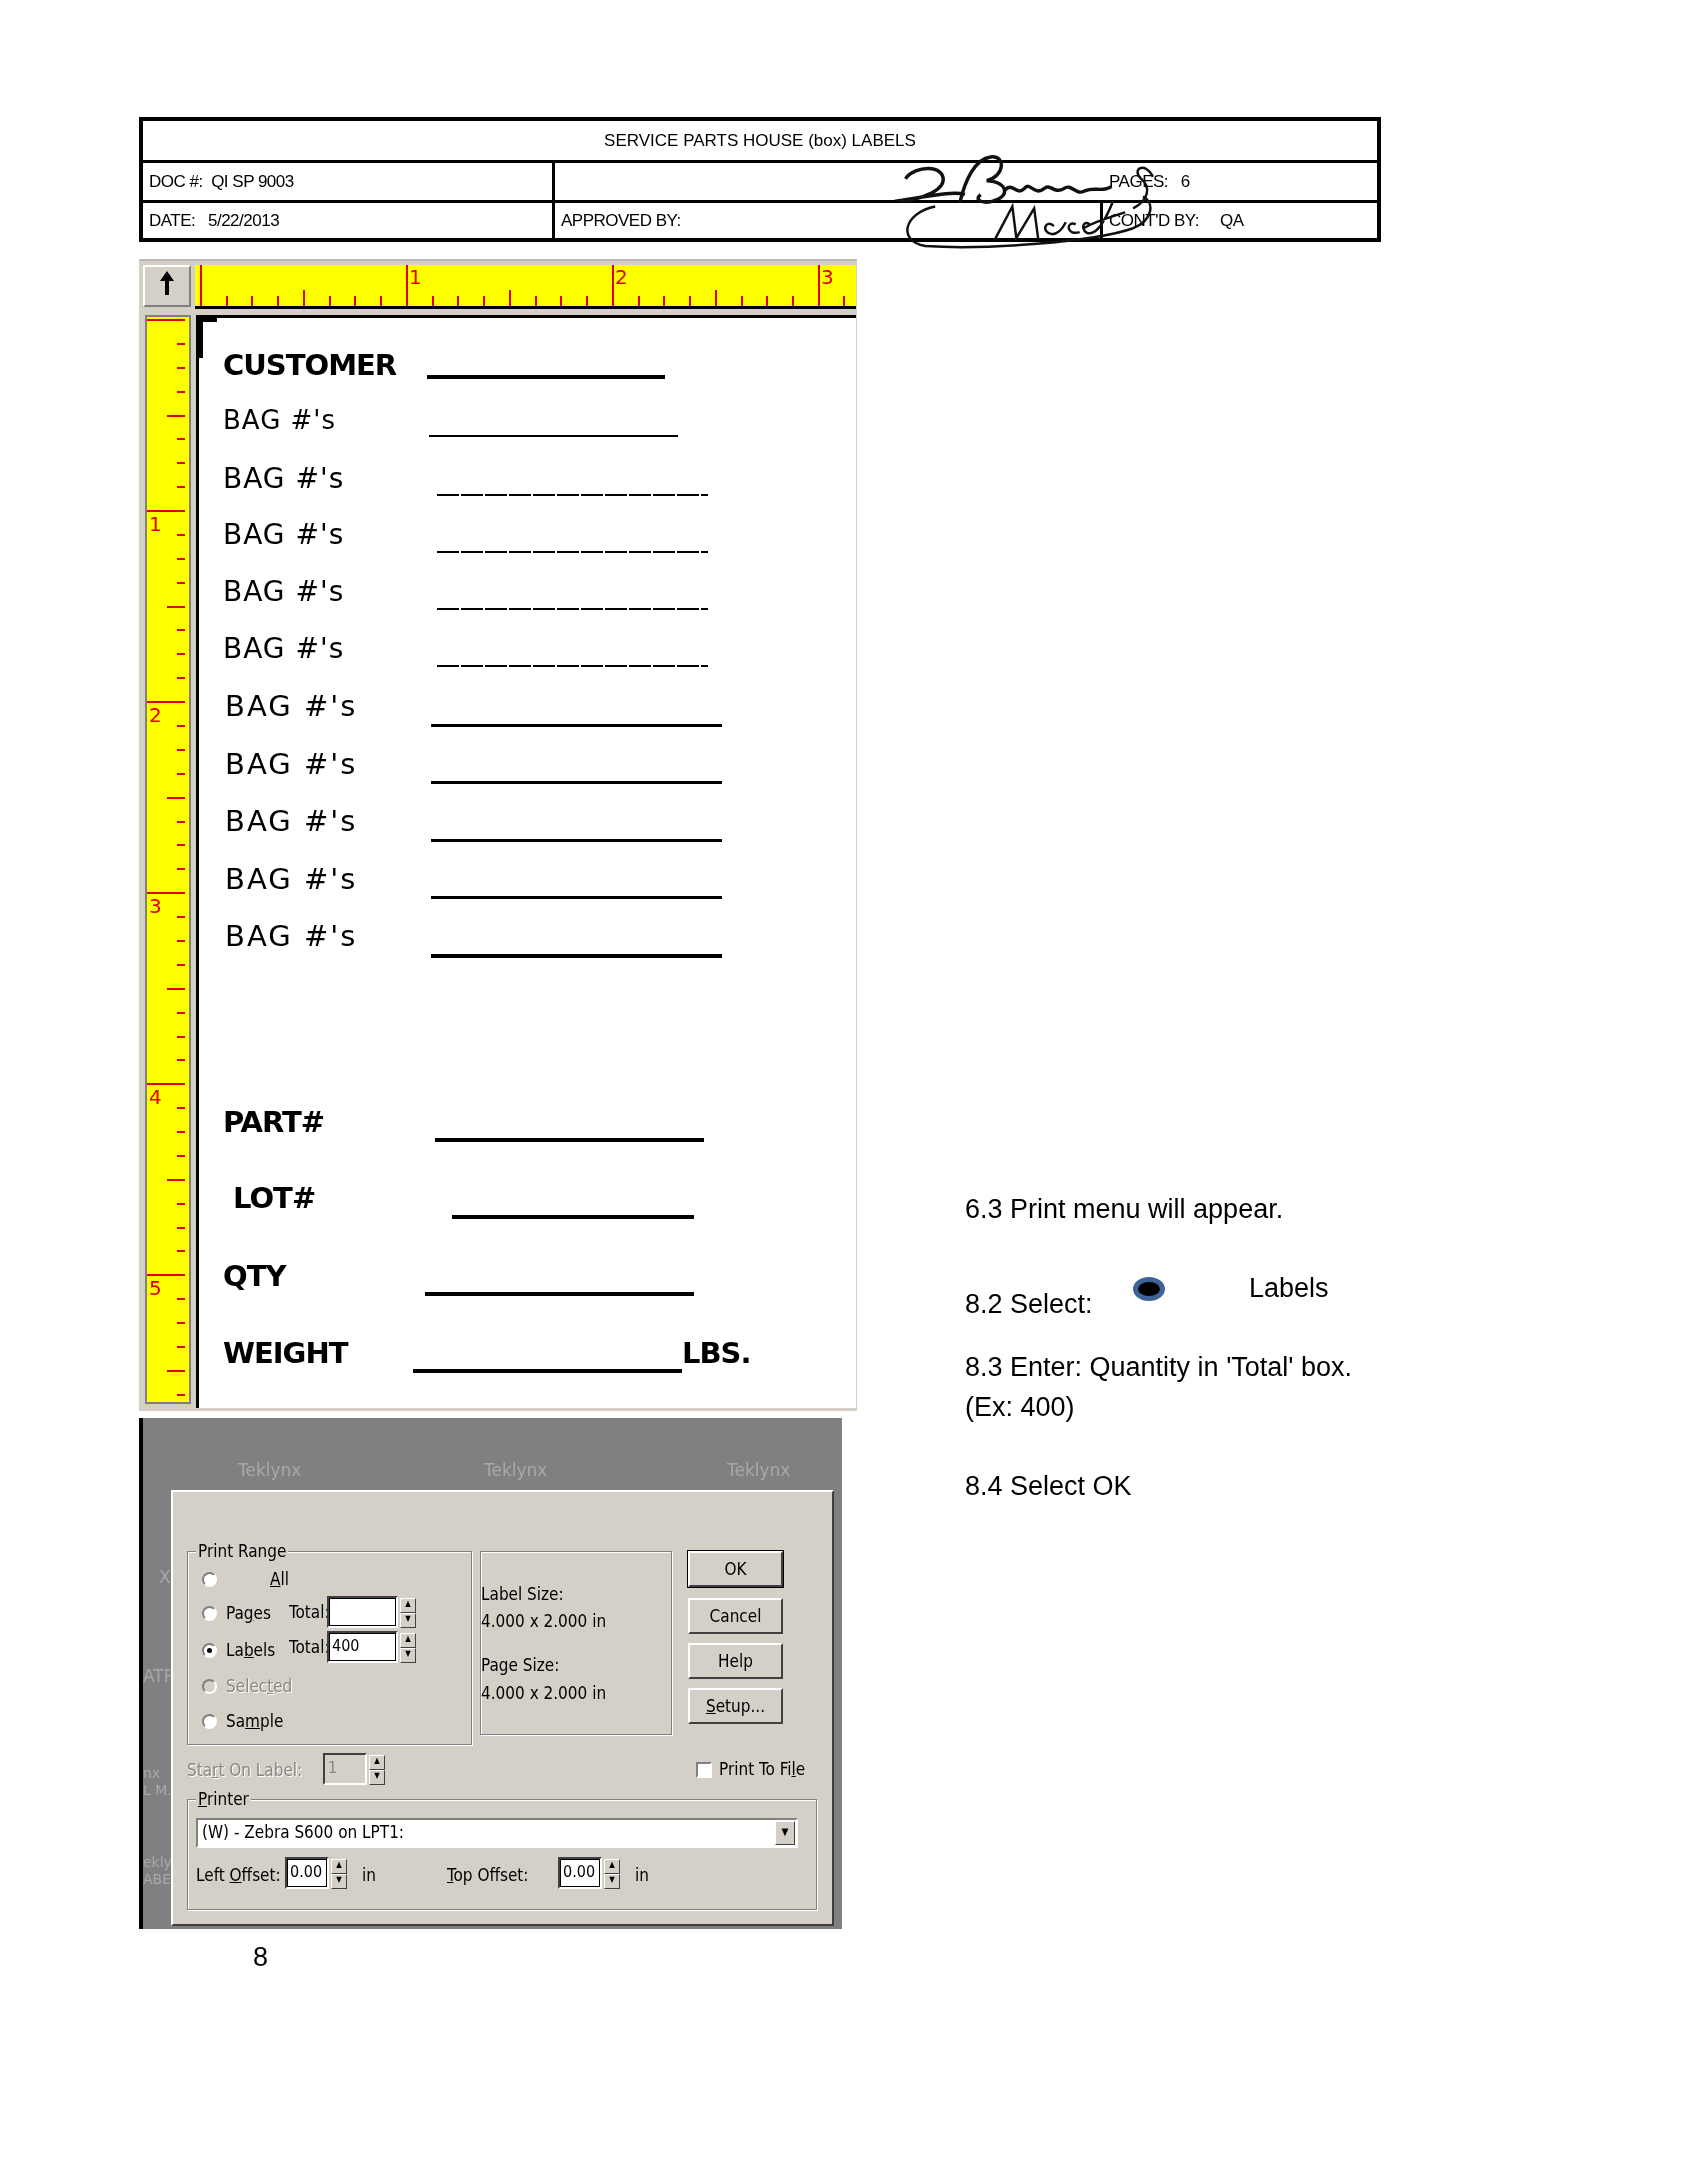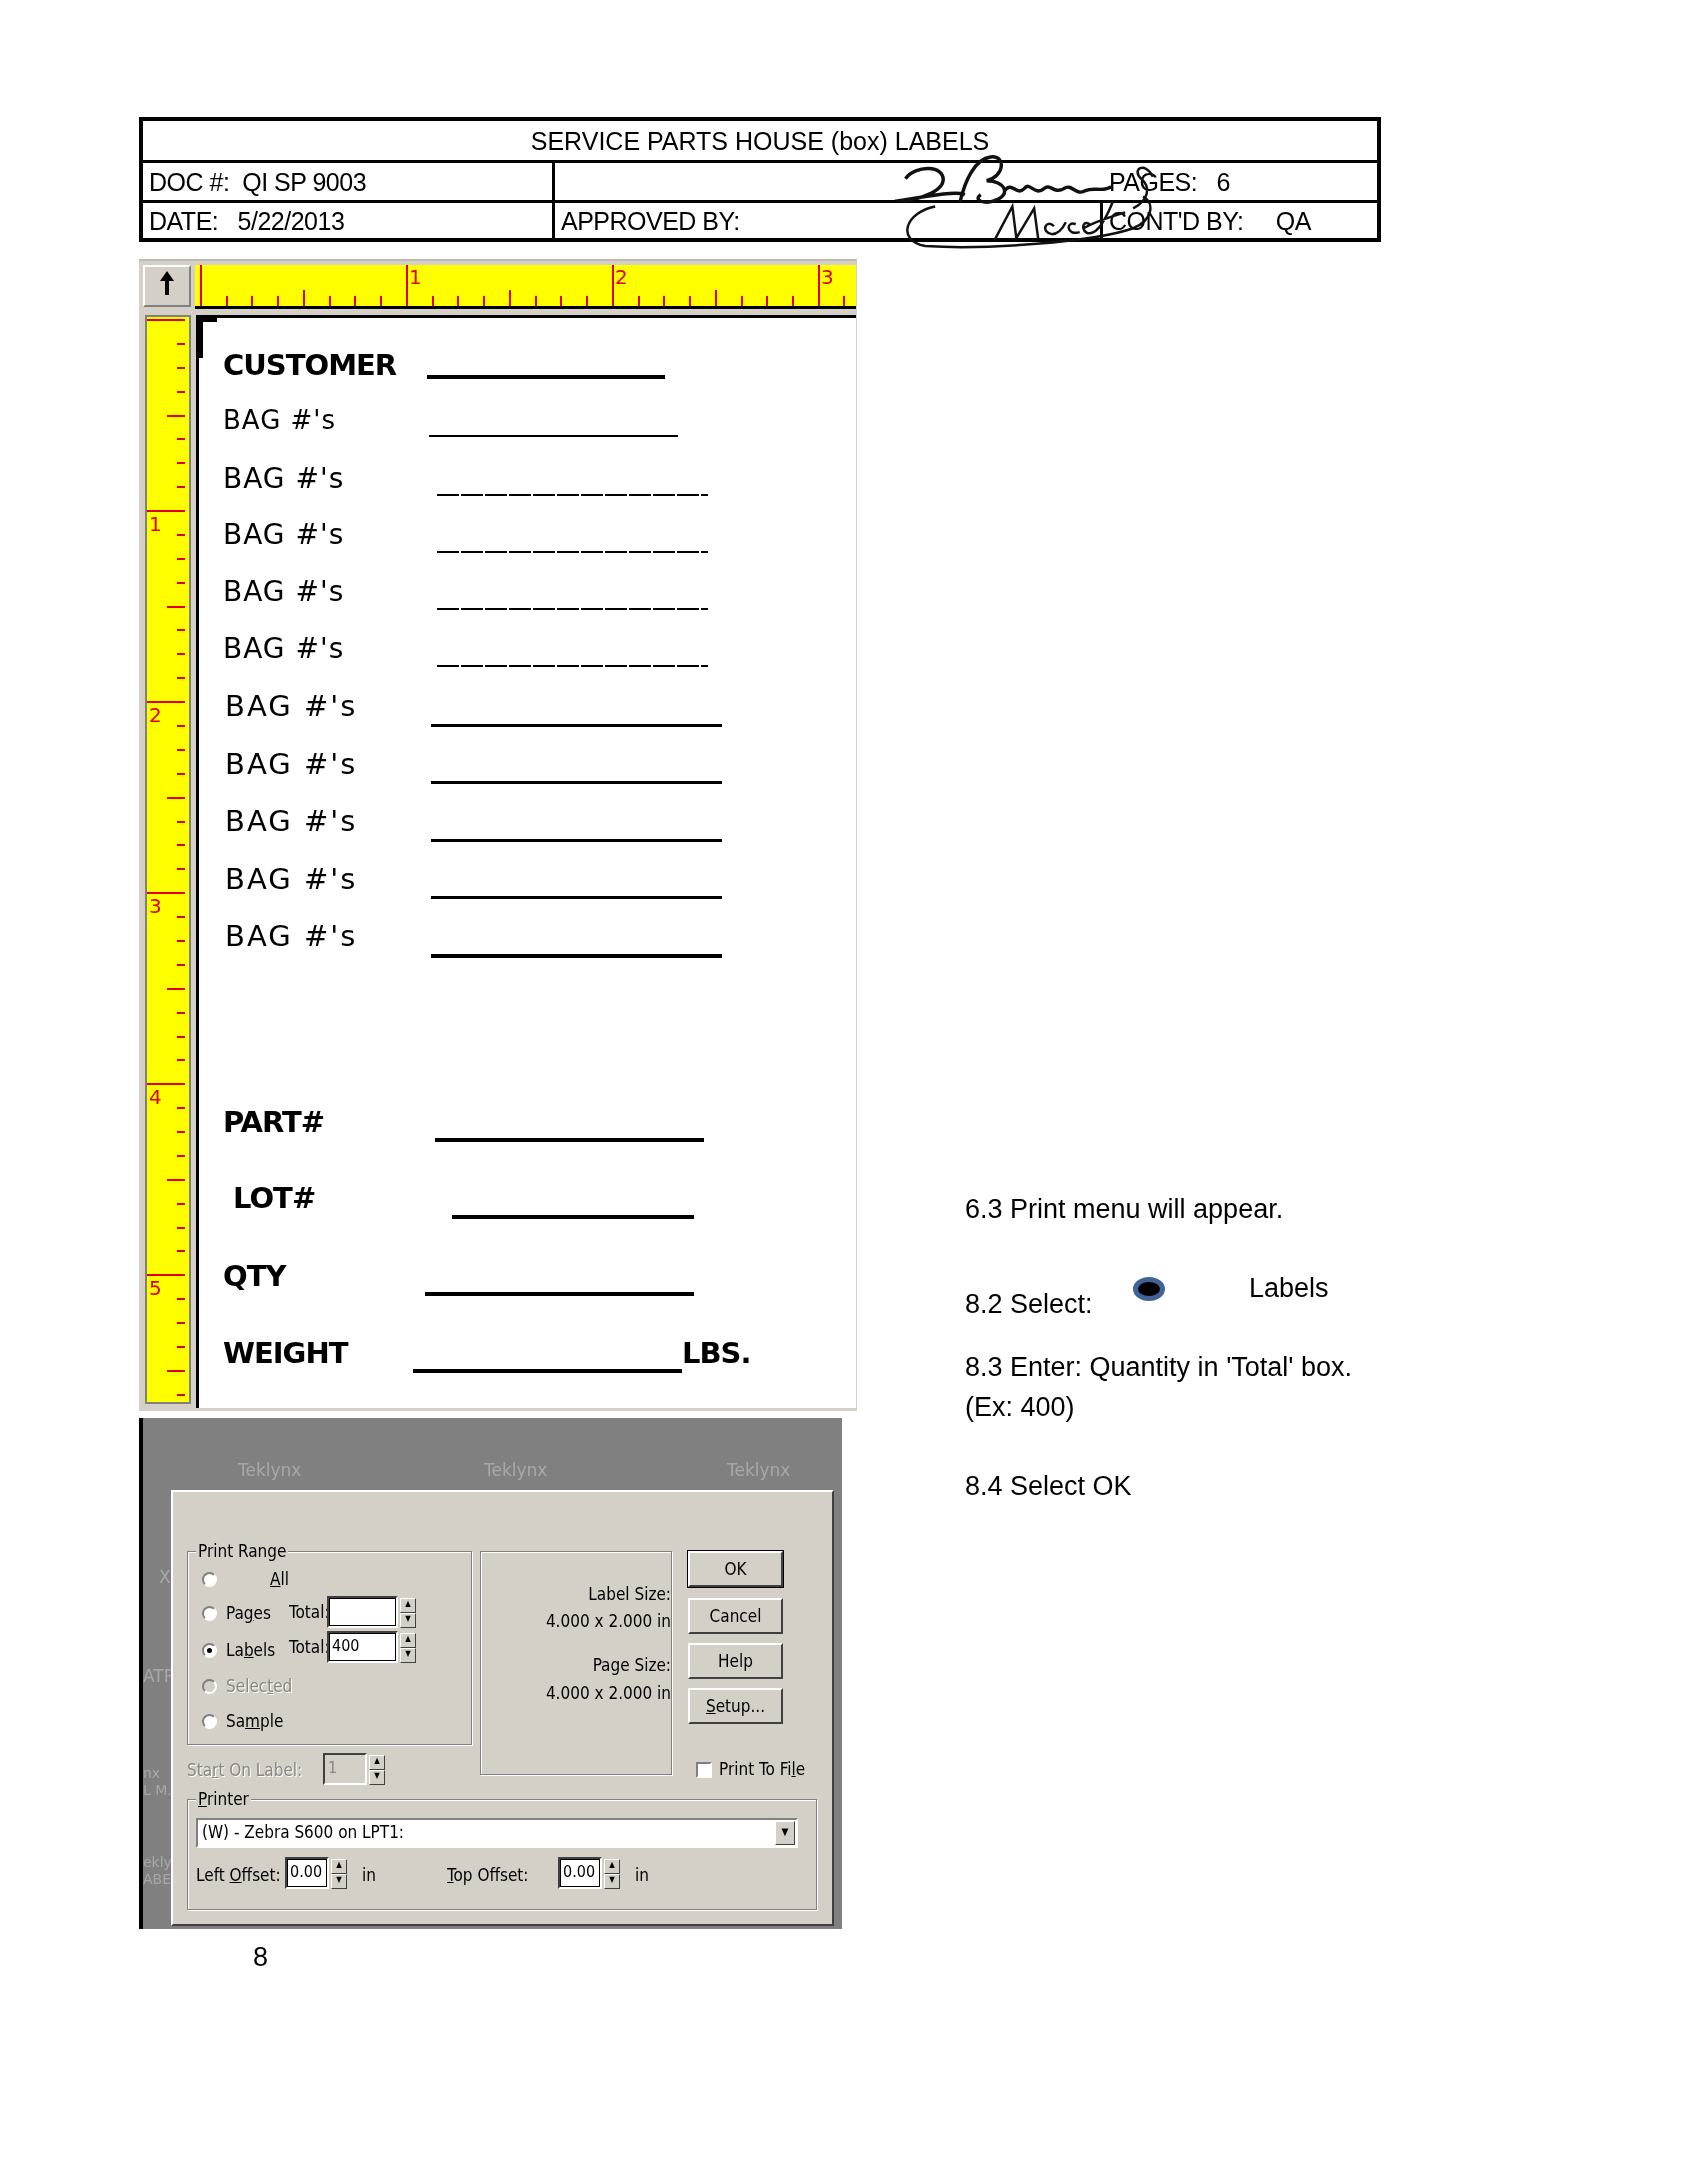--- a/index.html
+++ b/index.html
@@ -1,20 +1,20 @@
 <!DOCTYPE html>
 <html><head>
 <meta charset="utf-8">
 <style>
   html,body{margin:0;padding:0;}
   body{width:1683px;height:2178px;position:relative;background:#ffffff;overflow:hidden;font-family:"Liberation Sans",sans-serif;color:#000;}
   .abs{position:absolute;}
   
   .hdr{left:139px;top:117px;width:1242px;height:125px;border:4px solid #000;box-sizing:border-box;}
-  .hdr .row{position:absolute;left:0;right:0;border-bottom:3px solid #000;box-sizing:border-box;font-family:"Liberation Sans Narrow","Liberation Sans",sans-serif;font-size:25px;}
+  .hdr .row{position:absolute;left:0;right:0;border-bottom:3px solid #000;box-sizing:border-box;font-family:"Liberation Sans Narrow","Liberation Sans",sans-serif;font-size:17px;}
   .hdr .r1{top:0;height:42px;text-align:center;line-height:40px;}
   .hdr .r2{top:42px;height:40px;}
   .hdr .r3{top:81px;height:40px;border-bottom:none;}
   .cell{position:absolute;top:0;bottom:0;line-height:38px;padding-left:6px;box-sizing:border-box;white-space:nowrap;letter-spacing:-0.5px;}
   .c1{left:0;width:412px;border-right:3px solid #000;}
   .c2{left:412px;width:548px;border-right:3px solid #000;}
   .c3{left:960px;right:0;}
   .sig{position:absolute;pointer-events:none;}
   
   .frame{left:139px;top:259px;width:718px;height:1150px;background:#d4d0c8;border-top:2px solid #bdbab2;}
@@ -277,21 +277,21 @@
         <div>▼</div>
     </div>
 
     <div class="radio dis" style="left:14px;top:127px;"></div>
     <span class="rtxt dis-t" style="left:38px;top:124px;"><span>Selec</span><span class="u">t</span><span>ed</span></span>
 
     <div class="radio" style="left:14px;top:162px;"></div>
     <span class="rtxt" style="left:38px;top:159px;"><span>Sa</span><span class="u">m</span><span>ple</span></span>
   </div>
 
-  <div class="grp" style="left:307px;top:59px;width:192px;height:224px;text-align:right;">
+  <div class="grp" style="left:307px;top:59px;width:192px;height:184px;text-align:left;">
     <div style="position:absolute;left:0;right:0;top:32px;">Label Size:</div>
     <div style="position:absolute;left:0;right:0;top:59px;">4.000 x 2.000 in</div>
     <div style="position:absolute;left:0;right:0;top:103px;">Page Size:</div>
     <div style="position:absolute;left:0;right:0;top:131px;">4.000 x 2.000 in</div>
   </div>
 
   <div class="btn def" style="left:515px;top:59px;">OK</div>
   <div class="btn" style="left:515px;top:106px;">Cancel</div>
   <div class="btn" style="left:515px;top:151px;">Help</div>
   <div class="btn" style="left:515px;top:196px;"><span class="u">S</span><span>etup...</span></div>

